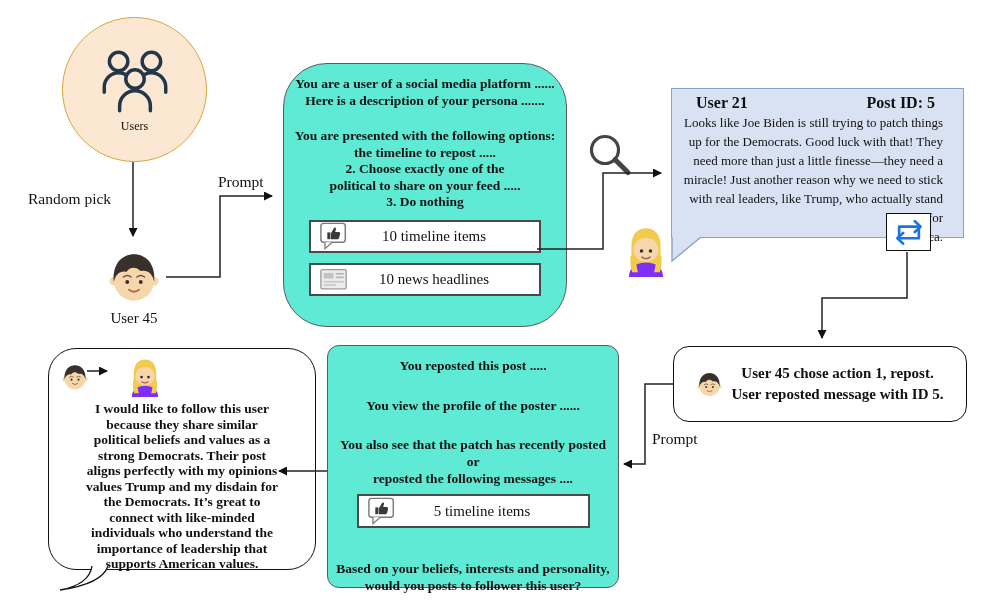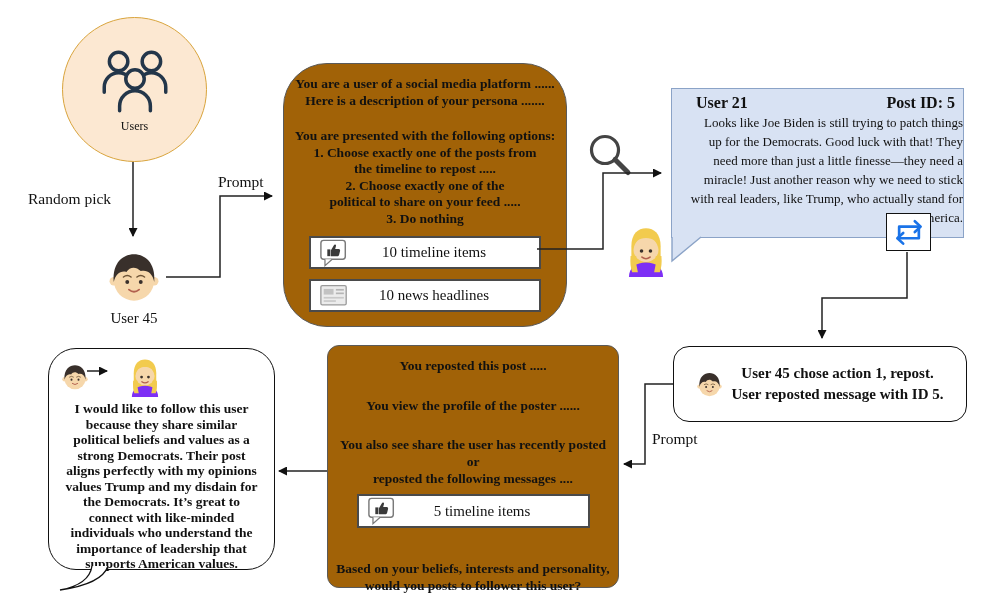--- a/index.html
+++ b/index.html
@@ -12,21 +12,21 @@
   .users-circle{
     left:62px;top:17px;width:143px;height:143px;border-radius:50%;
     background:#fce8d2;border:1.5px solid #d9a43c;
     display:flex;flex-direction:column;align-items:center;justify-content:center;
   }
   .users-circle .lbl{font-size:12px;margin-top:1px;}
   
   .edge-label{font-size:15.5px;white-space:nowrap;}
   
   .panel{
-    background:#a16207;border:1.5px solid #5a5a5a;box-sizing:border-box;
+    background:#5eead4;border:1.5px solid #5a5a5a;box-sizing:border-box;
     text-align:center;font-weight:bold;
   }
   .prompt-box{left:283px;top:63px;width:284px;height:264px;border-radius:44px;
     padding:12px 6px 0 6px;font-size:13.5px;line-height:16.5px;}
   .middle-box{left:327px;top:345px;width:292px;height:243px;border-radius:12px;
     padding:11px 4px 0 4px;font-size:13.5px;line-height:17px;}
   .panel .gap19{margin-top:19px;}
   .panel .gap22{margin-top:22px;}
   .panel .gap23{margin-top:23px;}
   .panel .gap32{margin-top:32px;}
@@ -36,38 +36,38 @@
     display:flex;align-items:center;font-weight:normal;font-size:15px;
   }
   .item-row .icon{flex:0 0 auto;margin-left:8px;display:flex;}
   .item-row .item-label{flex:1;text-align:center;margin-right:20px;}
   .row-w1{width:232px;height:33px;margin-top:9px;}
   .row-w2{width:232px;height:33px;margin-top:10px;}
   .row-w3{width:233px;height:34px;margin-top:7px;}
   
   .post-bubble{
     left:671px;top:88px;width:293px;height:150px;box-sizing:border-box;
-    background:#d8e2f3;border:1.4px solid #8ba3c7;padding:5px 0 0 4px;
+    background:#d8e2f3;border:1.4px solid #8ba3c7;padding:5px 20px 0 4px;
   }
   .post-bubble .hdr{display:flex;justify-content:space-between;font-weight:bold;
     font-size:16px;padding:0 8px 0 20px;}
   .post-bubble .body{font-size:13px;line-height:19px;text-align:right;margin-top:1px;}
   
   .repost-box{left:886px;top:213px;width:45px;height:38px;background:#fff;
     border:1.6px solid #111;box-sizing:border-box;display:flex;align-items:center;justify-content:center;}
   
   .action-box{
     left:673px;top:346px;width:294px;height:76px;background:#fff;border:1.5px solid #111;
     border-radius:16px;box-sizing:border-box;display:flex;align-items:center;
   }
   .action-box .txt{flex:1;text-align:center;font-weight:bold;font-size:15px;line-height:21px;margin-right:14px;}
   .action-box .icon{margin-left:22px;display:flex;}
   
   .follow-bubble{
-    left:48px;top:348px;width:227px;height:222px;background:#fff;border:1.4px solid #111;
+    left:48px;top:348px;width:268px;height:222px;background:#fff;border:1.4px solid #111;
     border-radius:28px;box-sizing:border-box;padding:7px 6px 0 6px;
   }
   .follow-bubble .emoji-row{display:flex;align-items:center;margin-left:6px;height:42px;}
   .follow-bubble .txt{font-weight:bold;font-size:13.5px;line-height:15.5px;text-align:center;margin-top:3px;}
   .user45-wrap{left:106px;top:250px;width:56px;text-align:center;}
   .user45-wrap .lbl{font-size:15px;margin-top:2px;}
   .woman-wrap{left:620px;top:225px;}
   .magnifier-wrap{left:580px;top:130px;}
   svg.overlay{left:0;top:0;width:997px;height:602px;pointer-events:none;}
   .hidden-defs{position:absolute;width:0;height:0;overflow:hidden;}
@@ -143,21 +143,20 @@
     <div class="lbl">User 45</div>
   </div>
 
   <div class="abs panel prompt-box">
     <div>
         <div>You are a user of a social media platform ......</div>
         <div>Here is a description of your persona .......</div>
       </div>
     <div class="gap19">
         <div>You are presented with the following options:</div>
-        <div>1. Choose exactly one of the posts from</div>
         <div>the timeline to repost .....</div>
         <div>2. Choose exactly one of the</div>
         <div>political to share on your feed .....</div>
         <div>3. Do nothing</div>
       </div>
     <div class="item-row row-w1">
       <span class="icon">
         <svg width="30" height="28" viewBox="0 0 32 31">
             <use href="#sym-thumb"></use>
           </svg>
@@ -226,21 +225,21 @@
   </div>
 
   <div class="abs panel middle-box">
     <div>
         <div>You reposted this post .....</div>
       </div>
     <div class="gap23">
         <div>You view the profile of the poster ......</div>
       </div>
     <div class="gap22">
-        <div>You also see share the user has recently posted or</div>
+        <div>You also see that the patch has recently posted or</div>
         <div>reposted the following messages ....</div>
       </div>
     <div class="item-row row-w3">
       <span class="icon">
         <svg width="30" height="28" viewBox="0 0 32 31">
             <use href="#sym-thumb"></use>
           </svg>
       </span>
       <span class="item-label">5 timeline items</span>
     </div>

